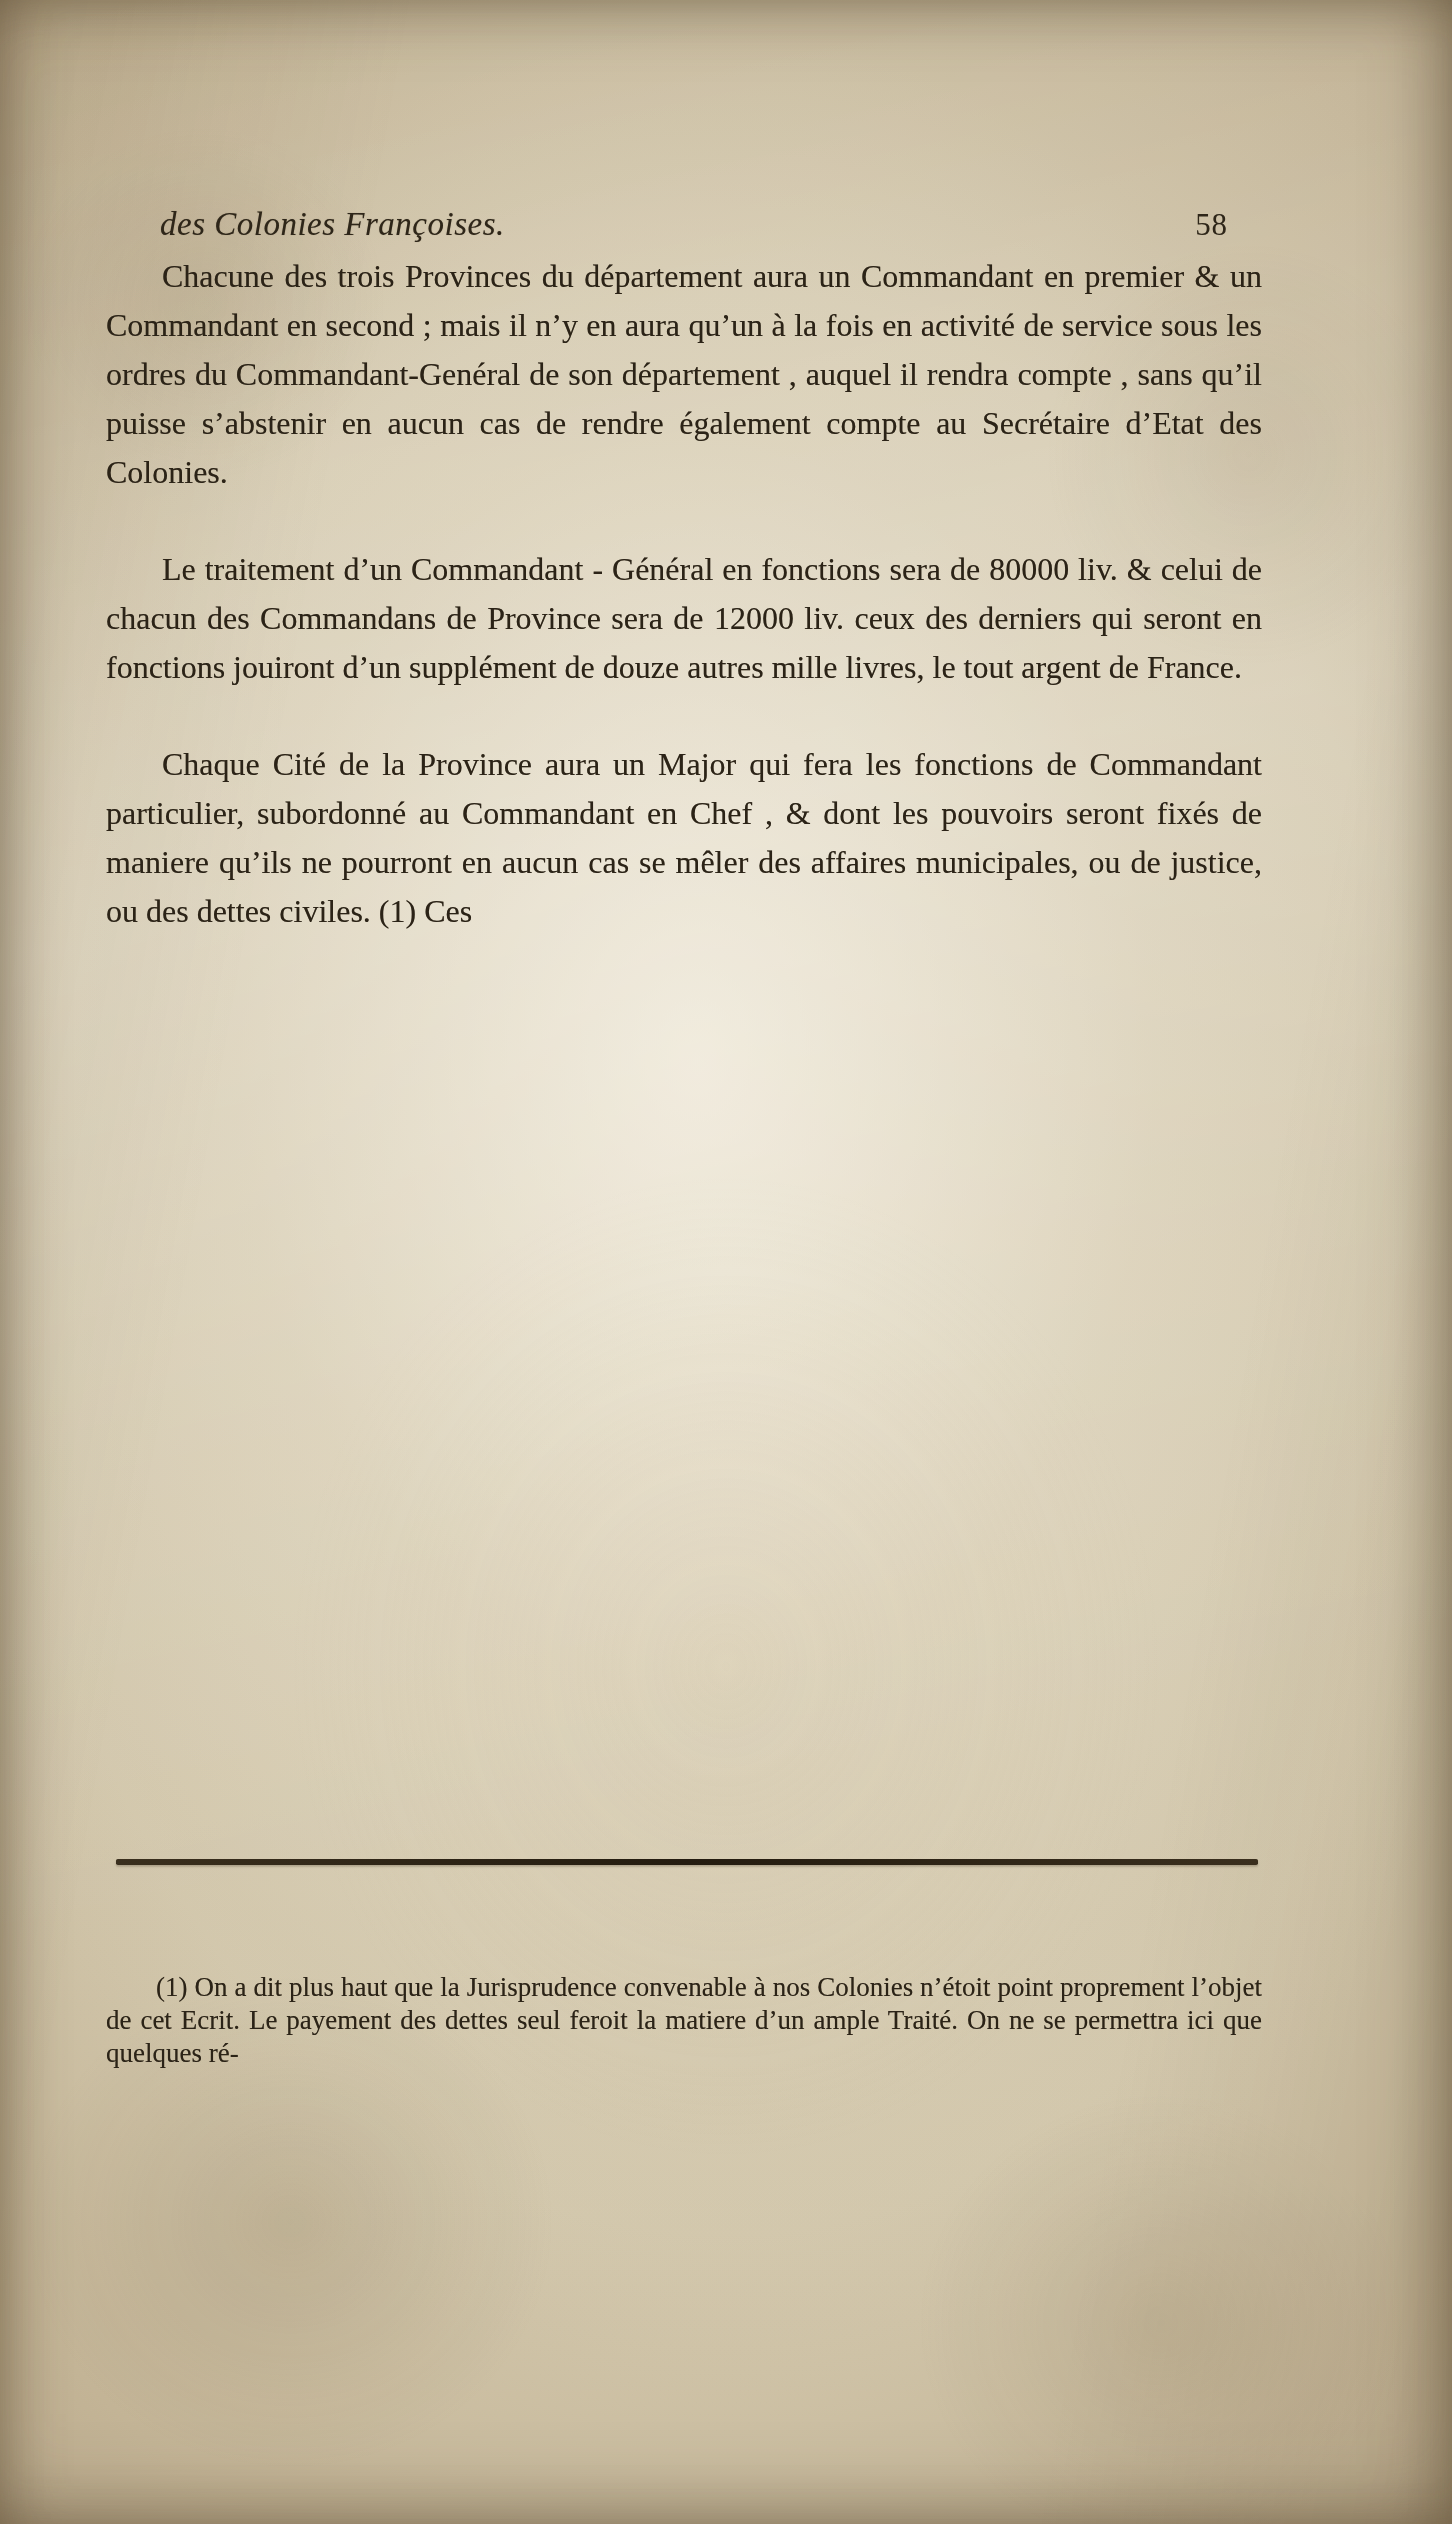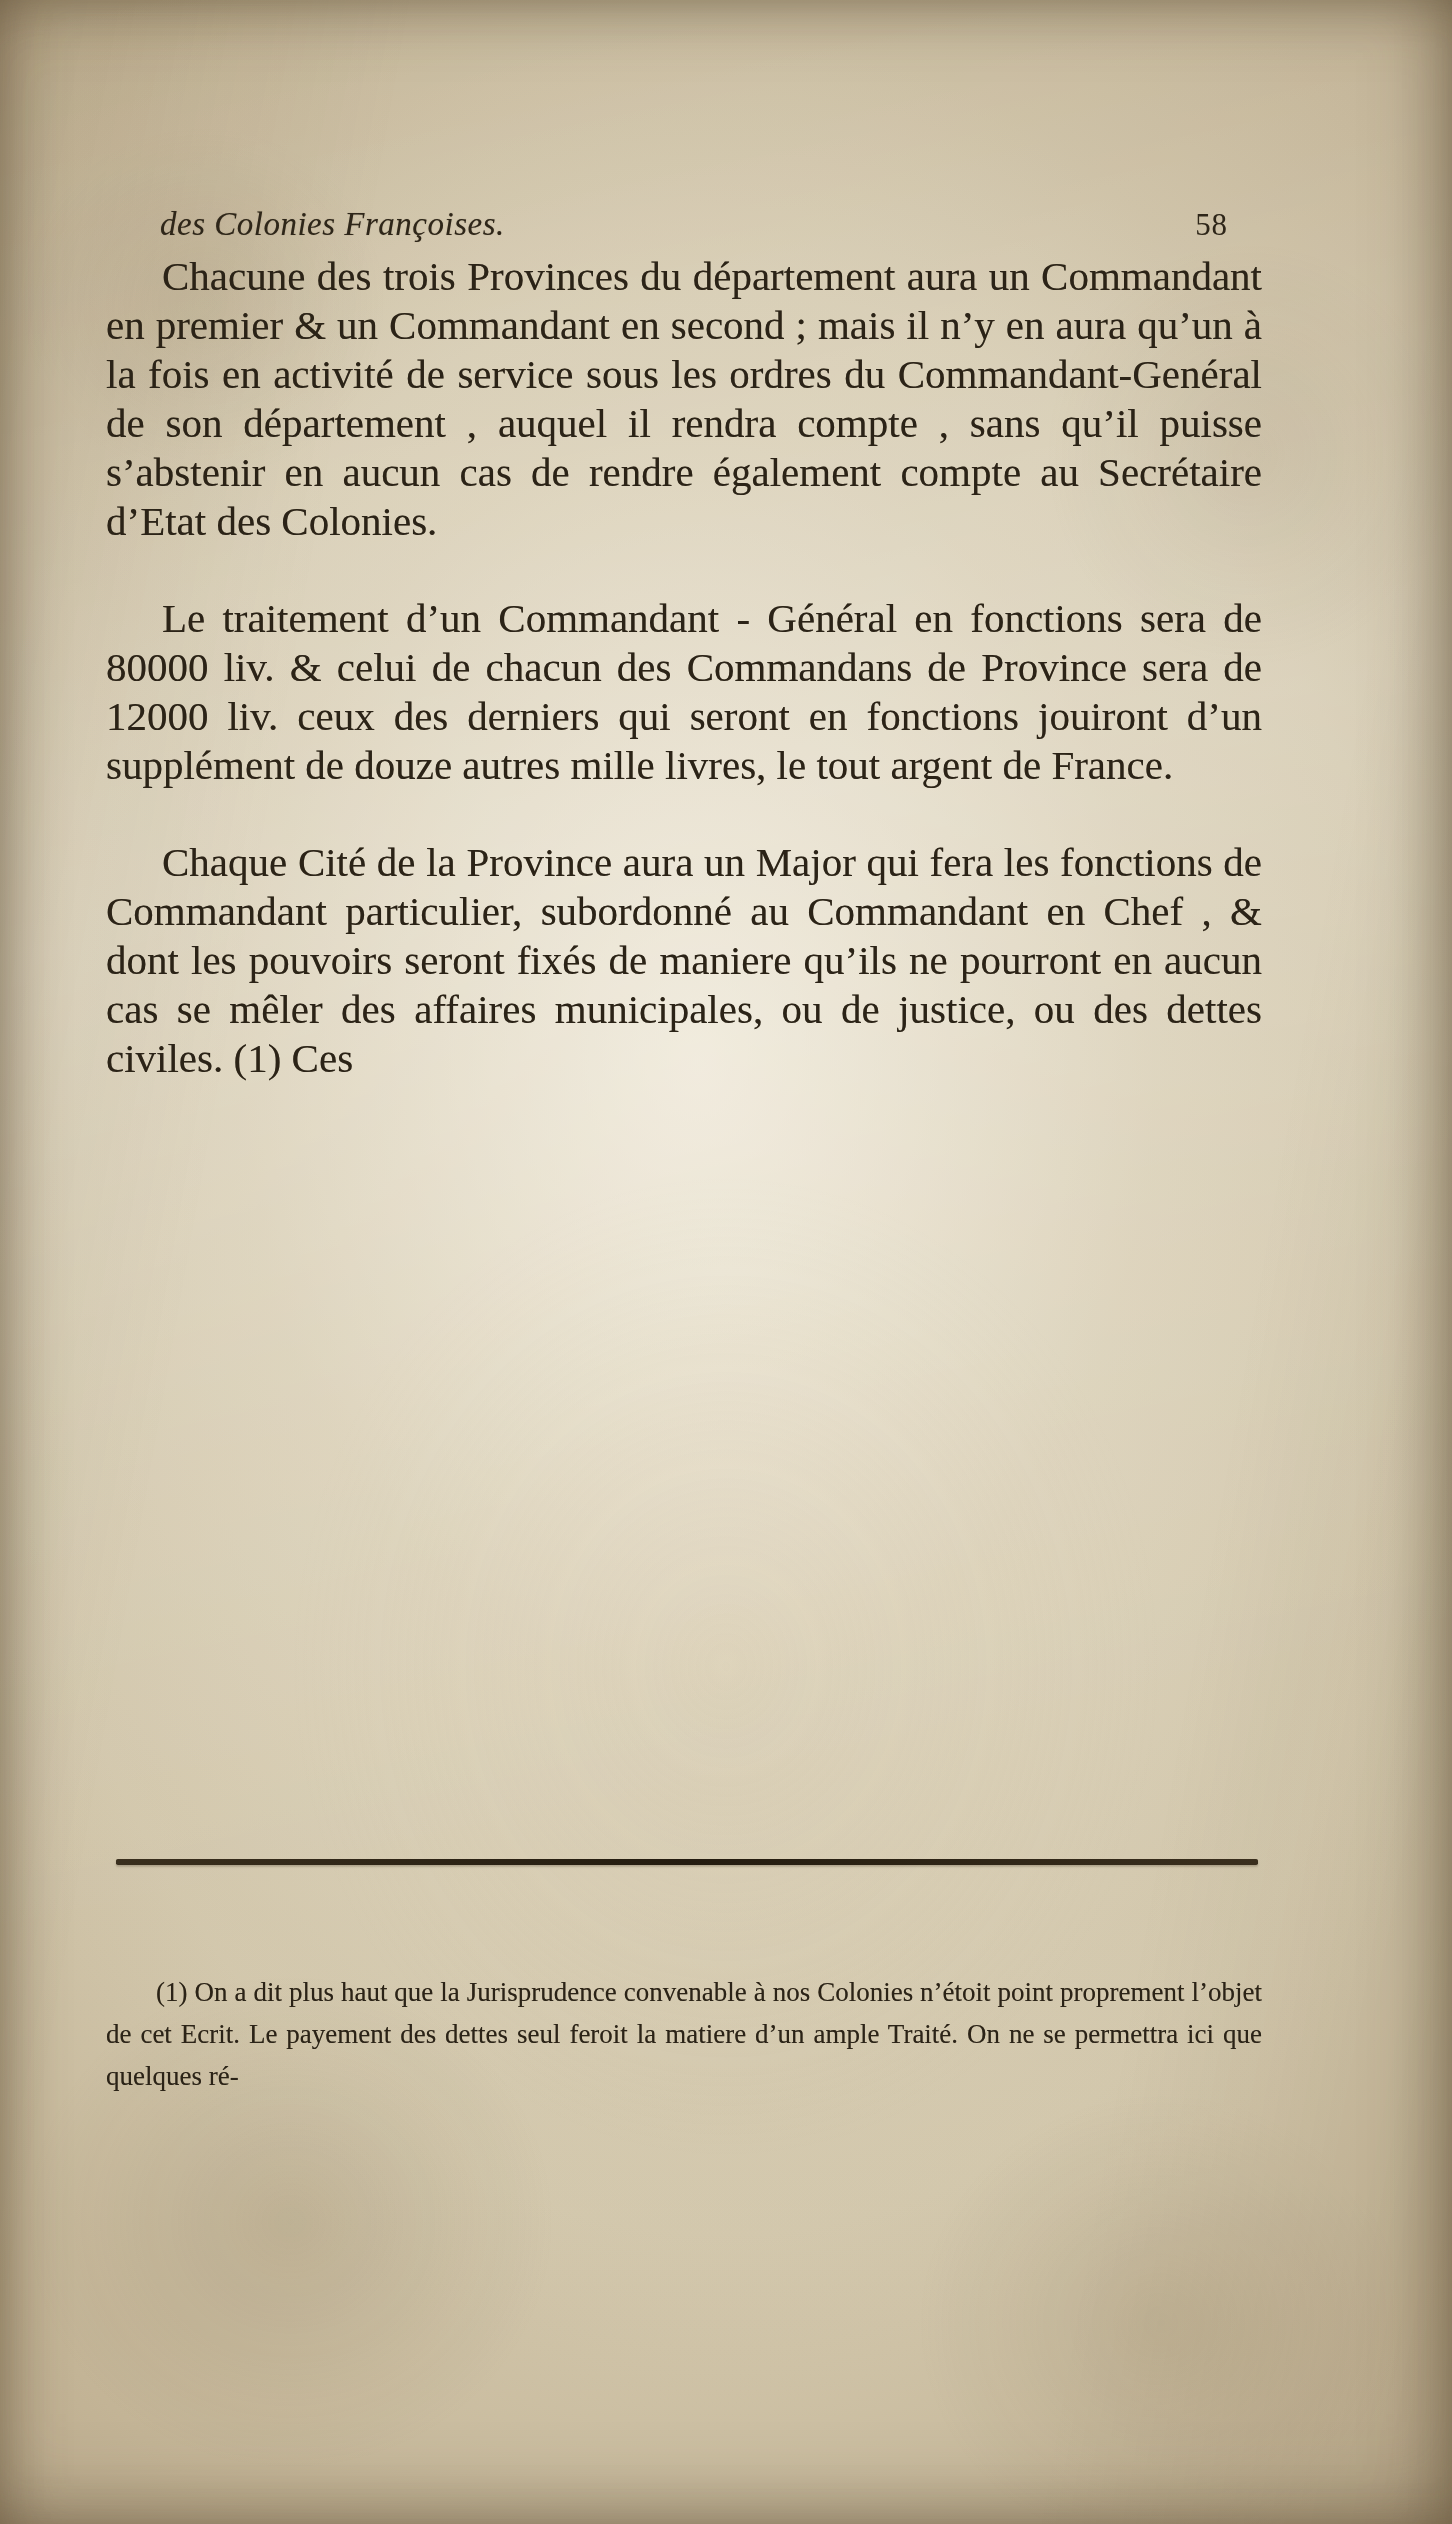--- a/index.html
+++ b/index.html
@@ -61,21 +61,21 @@
     color: #2e2619;
     text-shadow: 0 0 0.9px rgba(60,48,28,0.35);
   }
   .folio {
     font-size: 31px;
     letter-spacing: 0.9px;
     color: #2e2619;
   }
   p.body {
     margin: 0 0 0 0;
-    font-size: 41px;
+    font-size: 32px;
     line-height: 49px;
     text-align: justify;
     text-justify: inter-word;
     text-indent: 56px;
     color: #2b2317;
     text-shadow: 0 0 0.5px rgba(50,40,22,0.45);
   }
   p.body + p.body {
     margin-top: 48px;
   }
@@ -88,21 +88,21 @@
     background: linear-gradient(90deg, #3a2f1e 0%, #241c10 50%, #3a2f1e 100%);
     border-radius: 1.8px;
     box-shadow: 0 1.8px 1.8px rgba(60,48,28,0.25);
   }
   .footnote {
     position: absolute;
     left: 106px;
     top: 1971px;
     width: 1156px;
     font-size: 27px;
-    line-height: 42px;
+    line-height: 33px;
     text-align: justify;
     text-indent: 50px;
     color: #2b2317;
     text-shadow: 0 0 0.5px rgba(50,40,22,0.4);
   }
   .edge-shadow {
     position: absolute;
     inset: 0;
     pointer-events: none;
     box-shadow:

